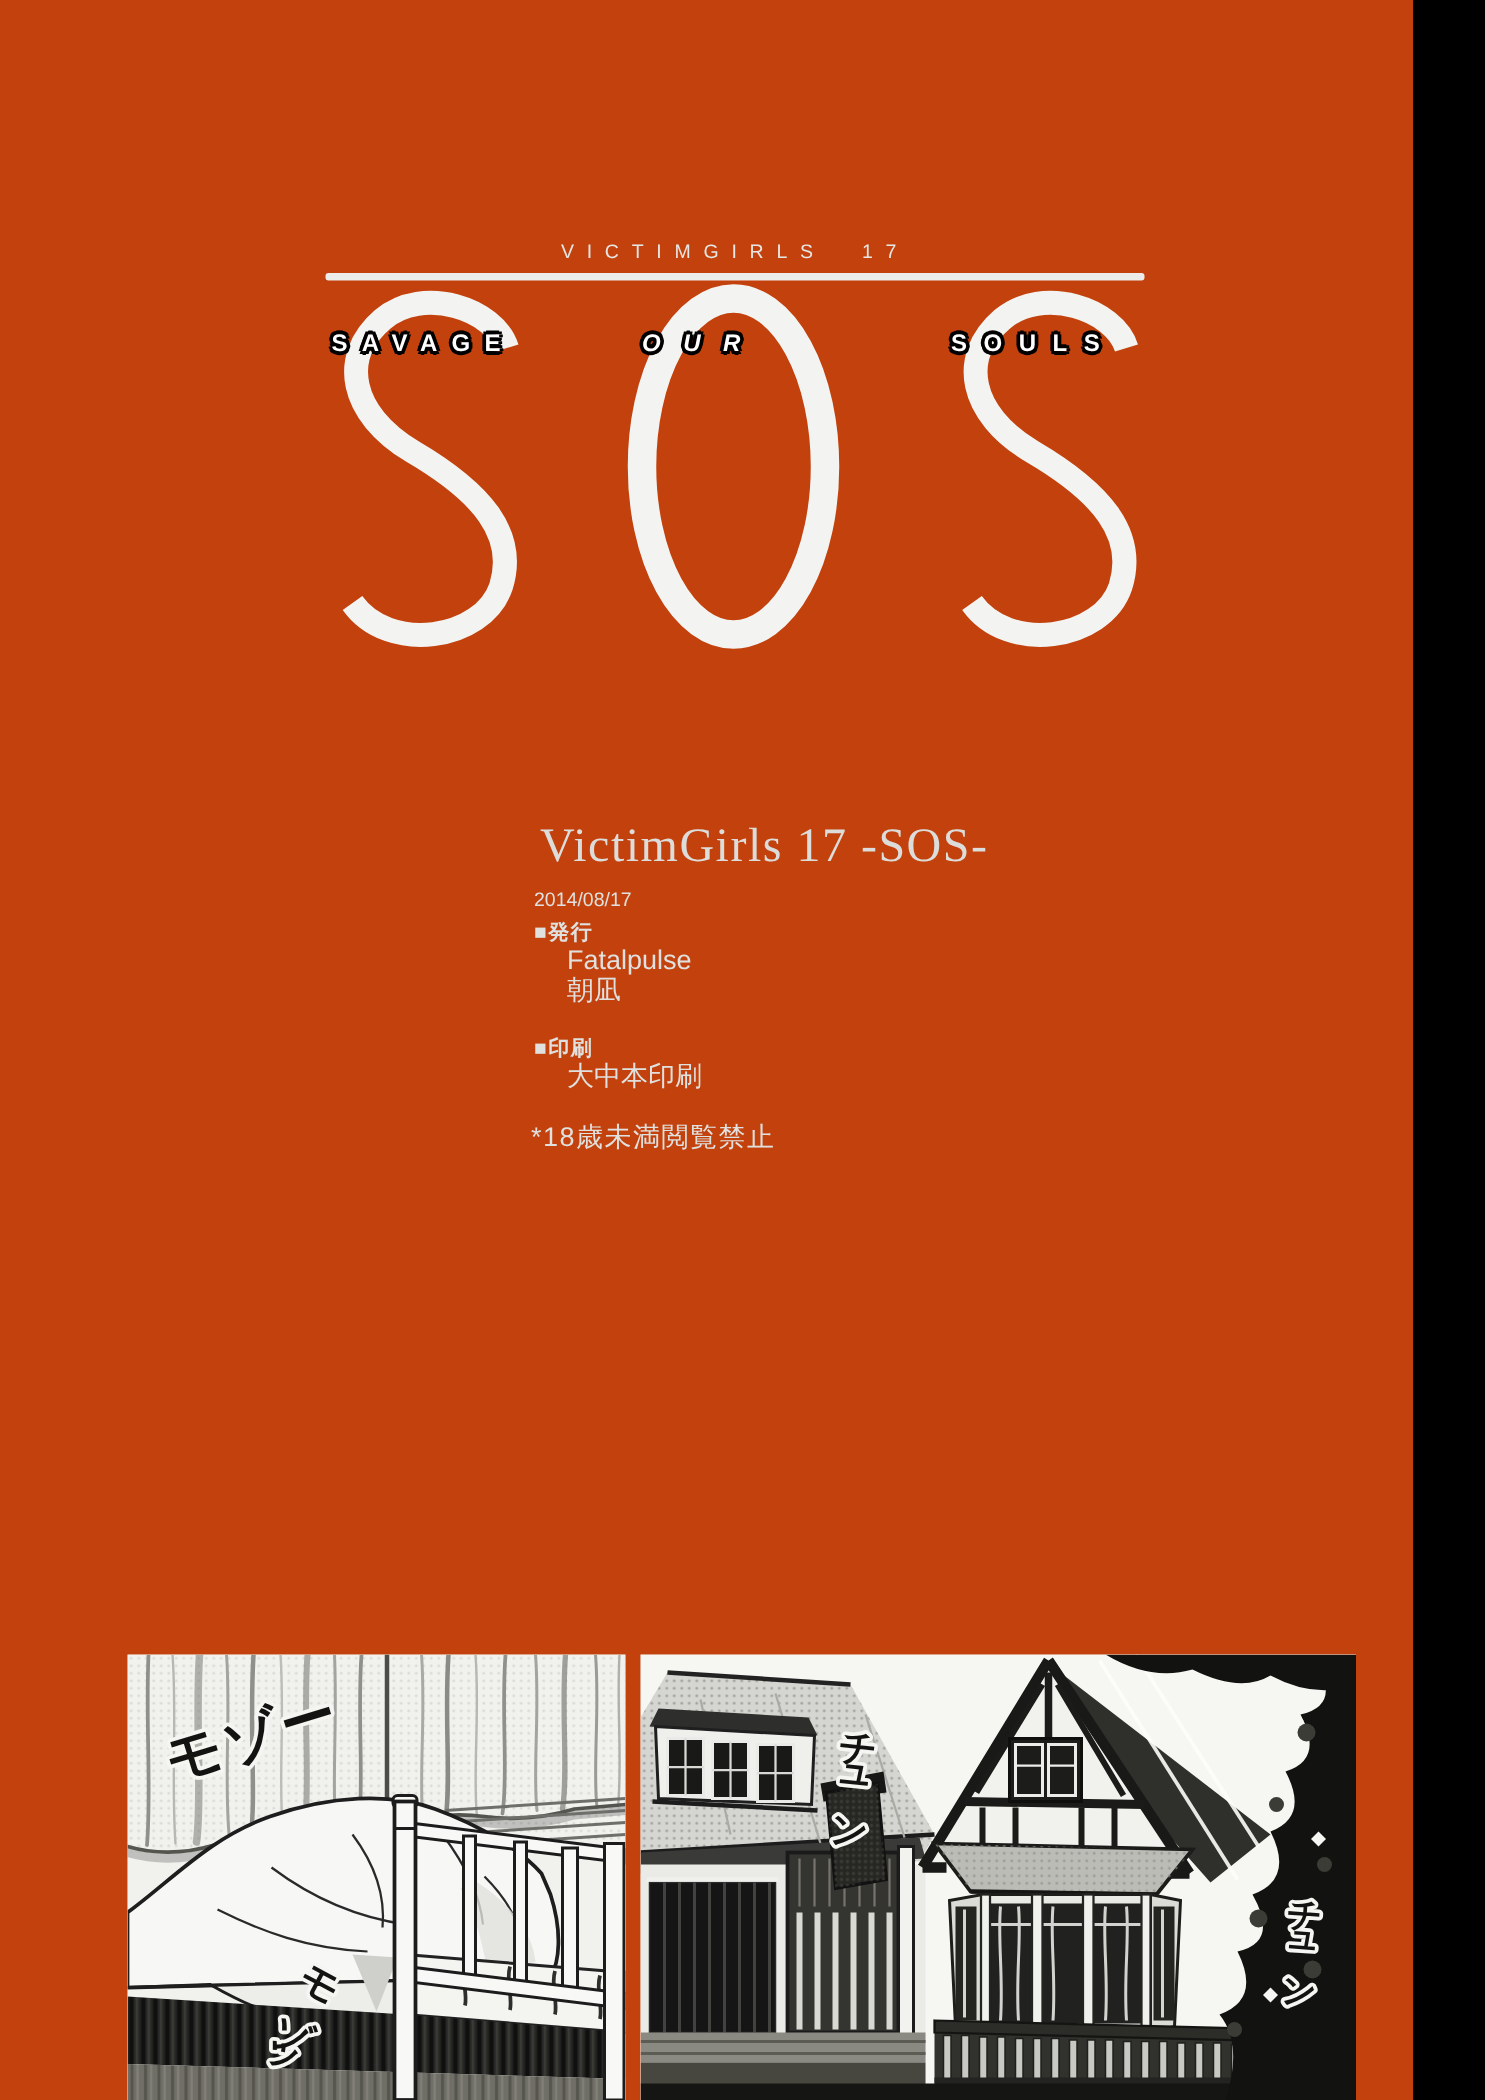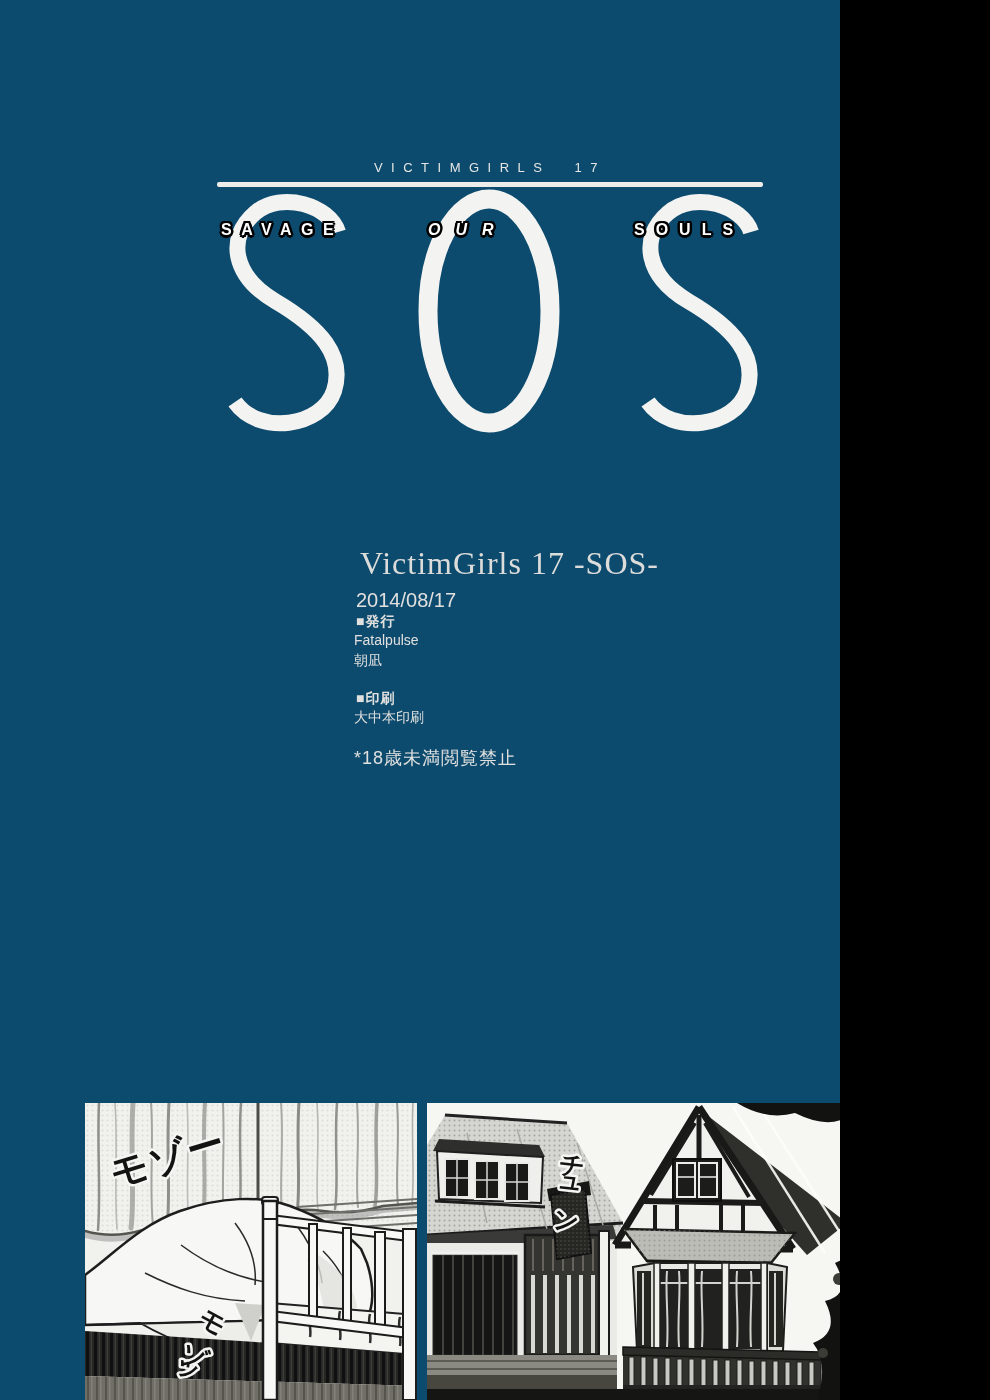--- a/index.html
+++ b/index.html
@@ -1,17 +1,17 @@
 <!DOCTYPE html>
 <html><head>
 <meta charset="utf-8">
 <style>
   html,body{margin:0;padding:0;background:#000;}
   .page{
-    position:relative; width:840px; height:1400px; background:#0c4a6e;
+    position:relative; width:942px; height:1400px; background:#c2410c;
     overflow:hidden; font-family:"Liberation Sans", sans-serif;
   }
   
   .series-label{
     position:absolute; left:217px; top:160px; width:546px;
     text-align:center; color:#e6e6e4; font-size:13px; font-weight:500;
     letter-spacing:8.5px; word-spacing:12px; white-space:nowrap;
   }
   .title-rule{
     position:absolute; left:217px; top:182px; width:546px; height:5px;
@@ -27,24 +27,24 @@
   }
   .w-savage{ left:221px; letter-spacing:9.5px; }
   .w-our{ left:428px; letter-spacing:15px;font-style:italic; }
   .w-souls{ left:634px; letter-spacing:11px; }
   
   .credits{ position:absolute; left:354px; top:545px; color:#e0e0de; }
   .credits-title{
     font-family:"Liberation Serif", serif; font-size:32px; color:#dcdcda;
     margin:0 0 7px 6px; letter-spacing:1px; white-space:nowrap;
   }
-  .credits-date{ font-size:20px; margin-left:2px; line-height:22px; }
+  .credits-date{ font-size:13px; margin-left:2px; line-height:22px; }
   .credits-section{ margin-bottom:18px; }
   .credits-heading{ font-size:14px; font-weight:700; line-height:20px; margin-left:2px; letter-spacing:1px;}
-  .credits-line{ font-size:14px; line-height:19.5px; white-space:nowrap; }
+  .credits-line{ font-size:18px; line-height:19.5px; margin-left:24px; white-space:nowrap; }
   .credits-warning{ font-size:18px; margin-top:16px; letter-spacing:1px; }
   
   .panel{ position:absolute; top:1103px; height:297px; background:#f1f1ee; overflow:hidden; }
   .panel-left{ left:85px; width:332px; }
   .panel-right{ left:427px; width:477px; }
   .panel svg{ display:block; }
   .sfx{
     font-family:"DejaVu Sans", sans-serif; font-weight:700;
     fill:#131311; stroke:#f5f5f2; stroke-width:5; stroke-linejoin:round;
     paint-order:stroke;

